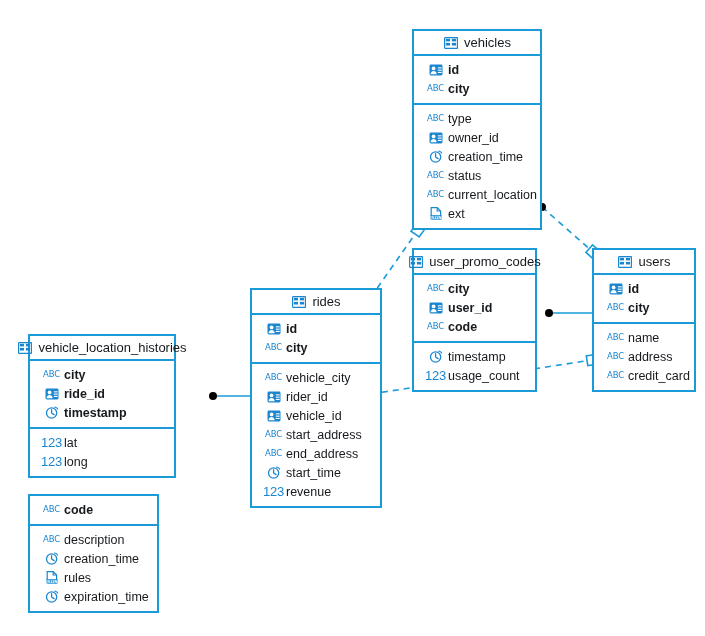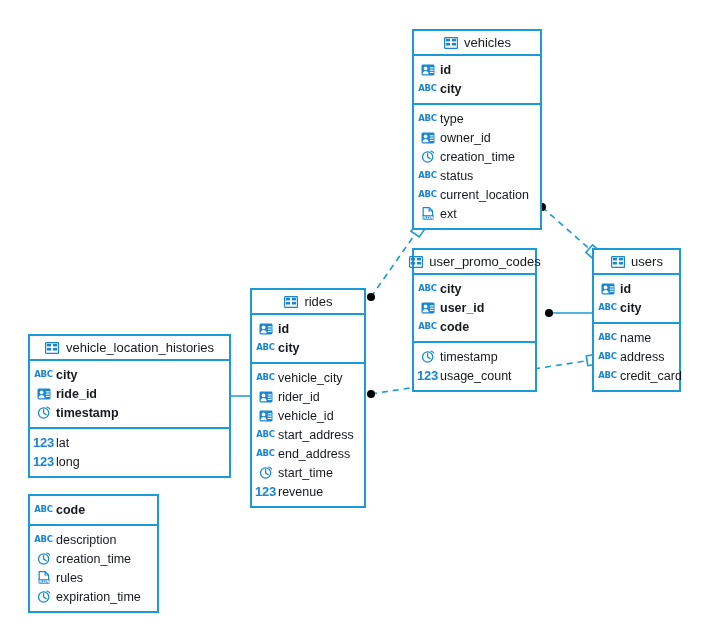--- a/index.html
+++ b/index.html
@@ -43,21 +43,21 @@
     gap: 6px;
     padding: 0 6px;
     background: #ffffff;
   }
   .tbl-title {
     font-size: 13px;
     color: #16191d;
     white-space: nowrap;
   }
   .tbl-section {
-    padding: 4px 0 5px 0;
+    padding: 4px 0 5px 8px;
   }
   .tbl-section.pk {
     border-bottom: 2px solid #1a9ad7;
   }
   .field-row {
     display: flex;
     align-items: center;
     gap: 5px;
     height: 19px;
     padding: 0 6px;
@@ -74,21 +74,21 @@
     width: 15px;
     height: 14px;
     flex: 0 0 15px;
     display: inline-flex;
     align-items: center;
     justify-content: center;
   }
   .ficon svg { display: block; }
   .icon-abc, .icon-num {
     font-size: 8.5px;
-    font-weight: bold;
+    font-weight: normal;
     color: #1a86d0;
     letter-spacing: -0.2px;
     line-height: 1;
     font-family: "DejaVu Sans", sans-serif;
     text-align: center;
   }
   .icon-num {
     font-size: 13px;
     font-family: "Liberation Sans", sans-serif;
   }
@@ -266,21 +266,21 @@
             <span class="field-name">timestamp</span>
           </div>
           <div class="field-row">
             <span class="ficon">
               <span class="icon-num">123</span>
             </span>
             <span class="field-name">usage_count</span>
           </div>
         </div>
       </div>
-      <div class="table-node" style="left: 592px; top: 248px; width: 89px;">
+      <div class="table-node" style="left: 592px; top: 248px; width: 104px;">
         <div class="tbl-header">
           <span class="ficon">
             <svg width="14" height="12" viewBox="0 0 14 12">
               <rect x="0.5" y="0.5" width="13" height="11" rx="1.2" fill="none" stroke="#1a86d0" stroke-width="1.3"></rect>
               <rect x="1.8" y="1.8" width="4.2" height="2.6" fill="#1a86d0"></rect>
               <rect x="7.9" y="1.8" width="4.2" height="2.6" fill="#1a86d0"></rect>
               <rect x="1.8" y="5.9" width="4.2" height="2.6" fill="#1a86d0"></rect>
               <rect x="7.9" y="5.9" width="4.2" height="2.6" fill="#1a86d0"></rect>
             </svg>
           </span>
@@ -321,21 +321,21 @@
             <span class="field-name">address</span>
           </div>
           <div class="field-row">
             <span class="ficon">
               <span class="icon-abc">ABC</span>
             </span>
             <span class="field-name">credit_card</span>
           </div>
         </div>
       </div>
-      <div class="table-node" style="left: 250px; top: 288px; width: 116px;">
+      <div class="table-node" style="left: 250px; top: 288px; width: 132px;">
         <div class="tbl-header">
           <span class="ficon">
             <svg width="14" height="12" viewBox="0 0 14 12">
               <rect x="0.5" y="0.5" width="13" height="11" rx="1.2" fill="none" stroke="#1a86d0" stroke-width="1.3"></rect>
               <rect x="1.8" y="1.8" width="4.2" height="2.6" fill="#1a86d0"></rect>
               <rect x="7.9" y="1.8" width="4.2" height="2.6" fill="#1a86d0"></rect>
               <rect x="1.8" y="5.9" width="4.2" height="2.6" fill="#1a86d0"></rect>
               <rect x="7.9" y="5.9" width="4.2" height="2.6" fill="#1a86d0"></rect>
             </svg>
           </span>
@@ -418,21 +418,21 @@
             <span class="field-name">start_time</span>
           </div>
           <div class="field-row">
             <span class="ficon">
               <span class="icon-num">123</span>
             </span>
             <span class="field-name">revenue</span>
           </div>
         </div>
       </div>
-      <div class="table-node" style="left: 28px; top: 334px; width: 203px;">
+      <div class="table-node" style="left: 28px; top: 334px; width: 148px;">
         <div class="tbl-header">
           <span class="ficon">
             <svg width="14" height="12" viewBox="0 0 14 12">
               <rect x="0.5" y="0.5" width="13" height="11" rx="1.2" fill="none" stroke="#1a86d0" stroke-width="1.3"></rect>
               <rect x="1.8" y="1.8" width="4.2" height="2.6" fill="#1a86d0"></rect>
               <rect x="7.9" y="1.8" width="4.2" height="2.6" fill="#1a86d0"></rect>
               <rect x="1.8" y="5.9" width="4.2" height="2.6" fill="#1a86d0"></rect>
               <rect x="7.9" y="5.9" width="4.2" height="2.6" fill="#1a86d0"></rect>
             </svg>
           </span>

